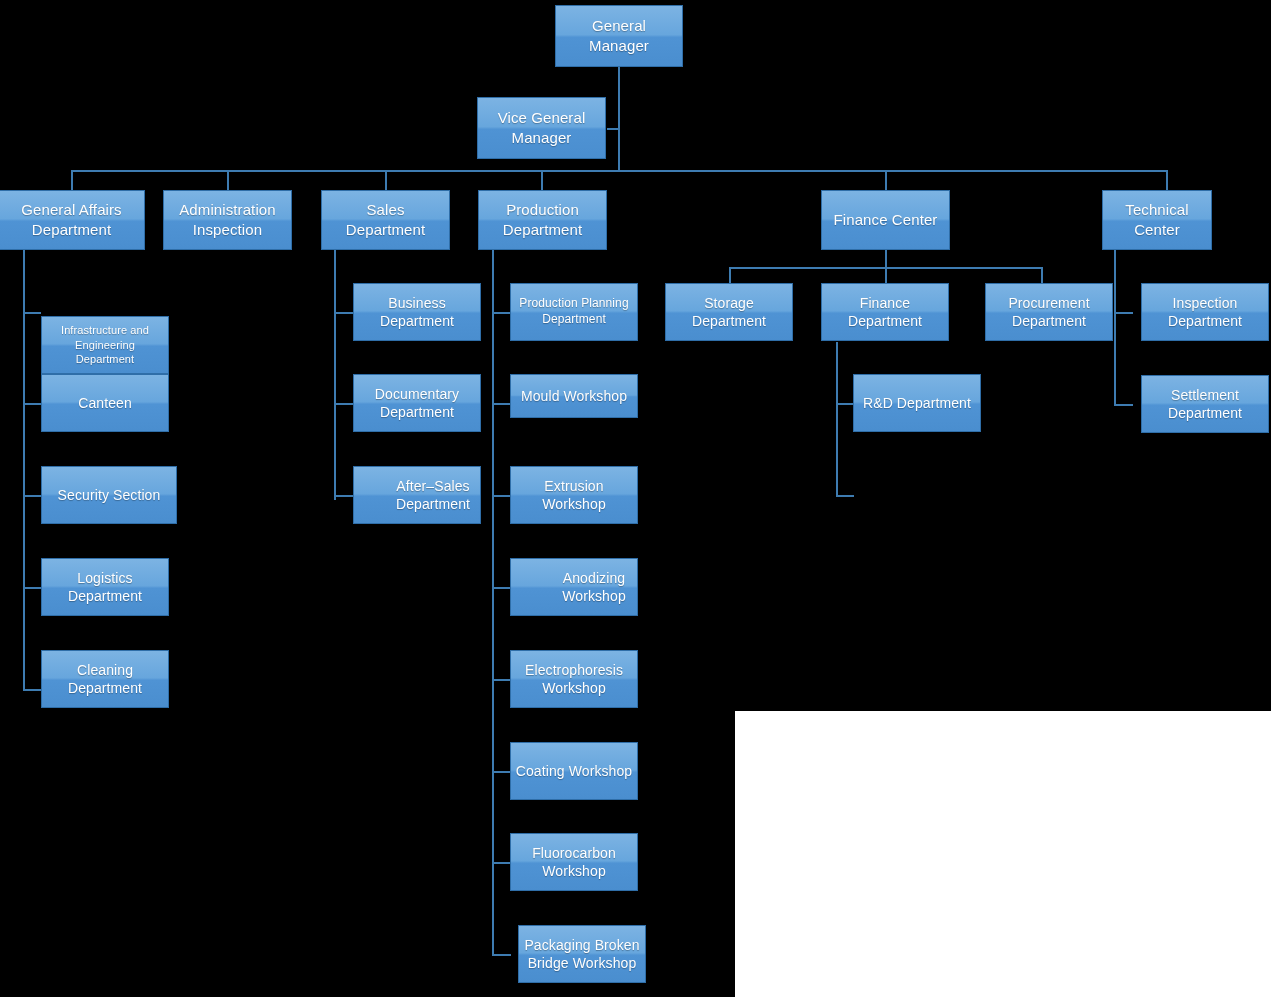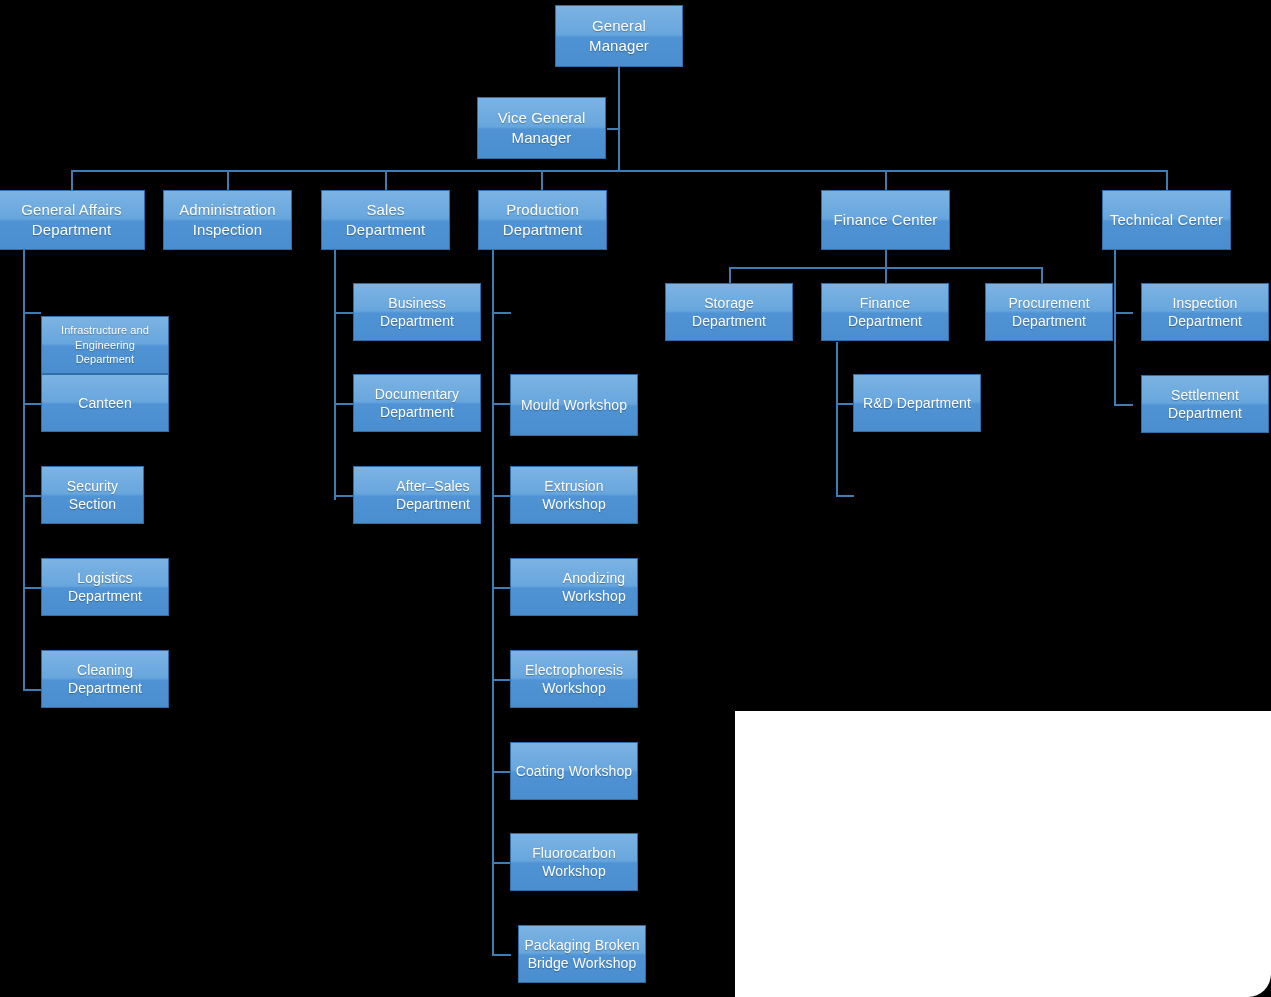--- a/index.html
+++ b/index.html
@@ -8,21 +8,20 @@
     padding: 0;
     background: #000000;
   }
   #chart-root {
     position: relative;
     width: 1271px;
     height: 997px;
     background: #000000;
     overflow: hidden;
     font-family: "Liberation Sans", sans-serif;
-    border-radius: 23px;
   }
 
   
   .white-panel {
     position: absolute;
     left: 735px;
     top: 711px;
     width: 536px;
     height: 286px;
     background: #ffffff;
@@ -134,51 +133,54 @@
   </div>
 
   <div class="node fs-15" style="left:478px; top:190px; width:129px; height:60px;">
     <span class="label">Production Department</span>
   </div>
 
   <div class="node fs-15" style="left:821px; top:190px; width:129px; height:60px;">
     <span class="label">Finance Center</span>
   </div>
 
-  <div class="node fs-15" style="left:1102px; top:190px; width:129px; height:60px;">
+  <div class="node fs-15" style="left:1102px; top:190px; width:110px; height:60px;">
     <span class="label">Technical Center</span>
   </div>
 
   <div class="node fs-11" style="left:41px; top:283px; width:128px; height:58px;margin-top:33px;">
     <span class="label">Infrastructure and Engineering Department</span>
   </div>
   <div class="node fs-14" style="left:41px; top:374px; width:128px; height:58px;">
     <span class="label">Canteen</span>
   </div>
-  <div class="node fs-14" style="left:41px; top:466px; width:103px; height:58px;">
+  <div class="node fs-14" style="left:41px; top:466px; width:136px; height:58px;">
     <span class="label">Security Section</span>
   </div>
   <div class="node fs-14" style="left:41px; top:558px; width:128px; height:58px;">
     <span class="label">Logistics Department</span>
   </div>
   <div class="node fs-14" style="left:41px; top:650px; width:128px; height:58px;">
     <span class="label">Cleaning Department</span>
   </div>
 
   <div class="node fs-14" style="left:353px; top:374px; width:128px; height:58px;">
     <span class="label">Documentary Department</span>
   </div>
   <div class="node fs-14" style="left:353px; top:283px; width:128px; height:58px;">
     <span class="label">Business Department</span>
   </div>
   <div class="node fs-14" style="left:353px; top:466px; width:128px; height:58px;padding-left:36px;">
     <span class="label">After–Sales Department</span>
   </div>
 
-  <div class="node fs-14" style="left:510px; top:374px; width:128px; height:62px;">
+  <div class="node fs-12" style="left:510px; top:283px; width:128px; height:58px;">
+    <span class="label">Production Planning Department</span>
+  </div>
+  <div class="node fs-14" style="left:510px; top:374px; width:128px; height:44px;">
     <span class="label">Mould Workshop</span>
   </div>
   <div class="node fs-14" style="left:510px; top:466px; width:128px; height:58px;">
     <span class="label">Extrusion Workshop</span>
   </div>
   <div class="node fs-14" style="left:510px; top:558px; width:128px; height:58px;padding-left:44px;">
     <span class="label">Anodizing Workshop</span>
   </div>
   <div class="node fs-14" style="left:510px; top:650px; width:128px; height:58px;">
     <span class="label">Electrophoresis Workshop</span>

